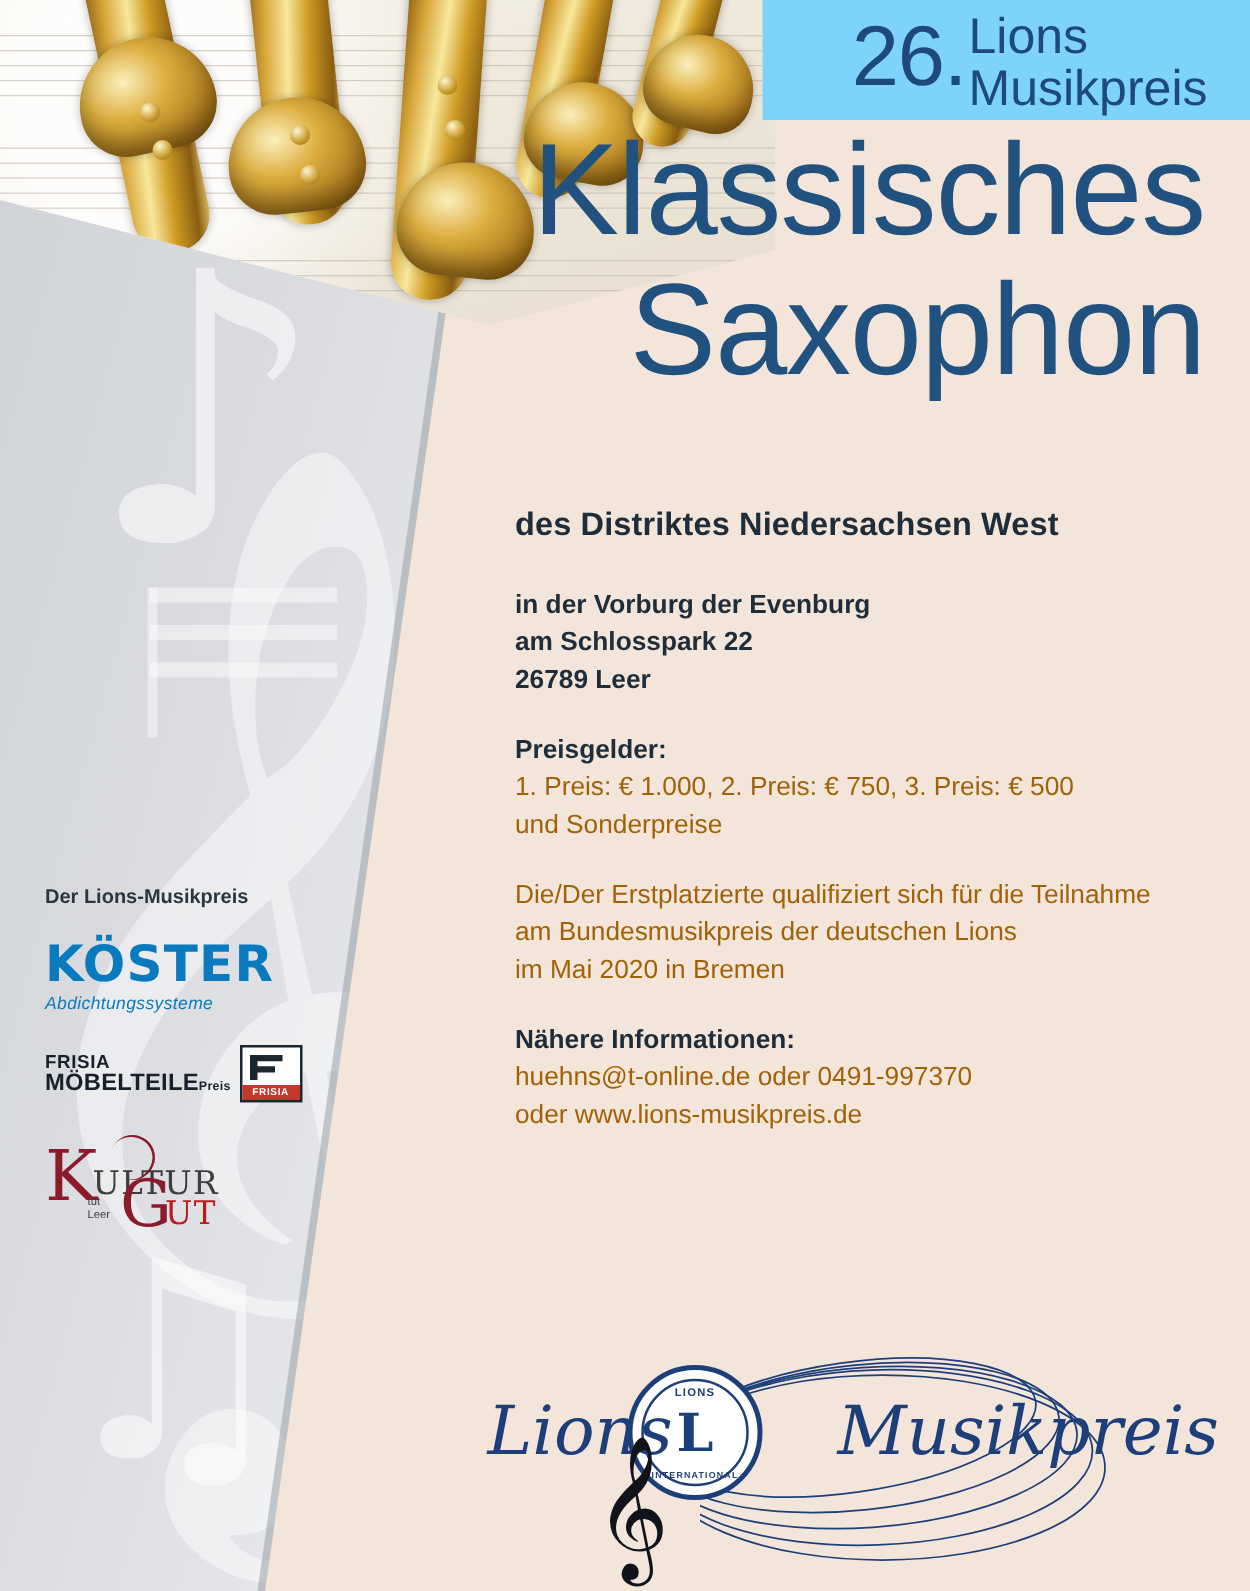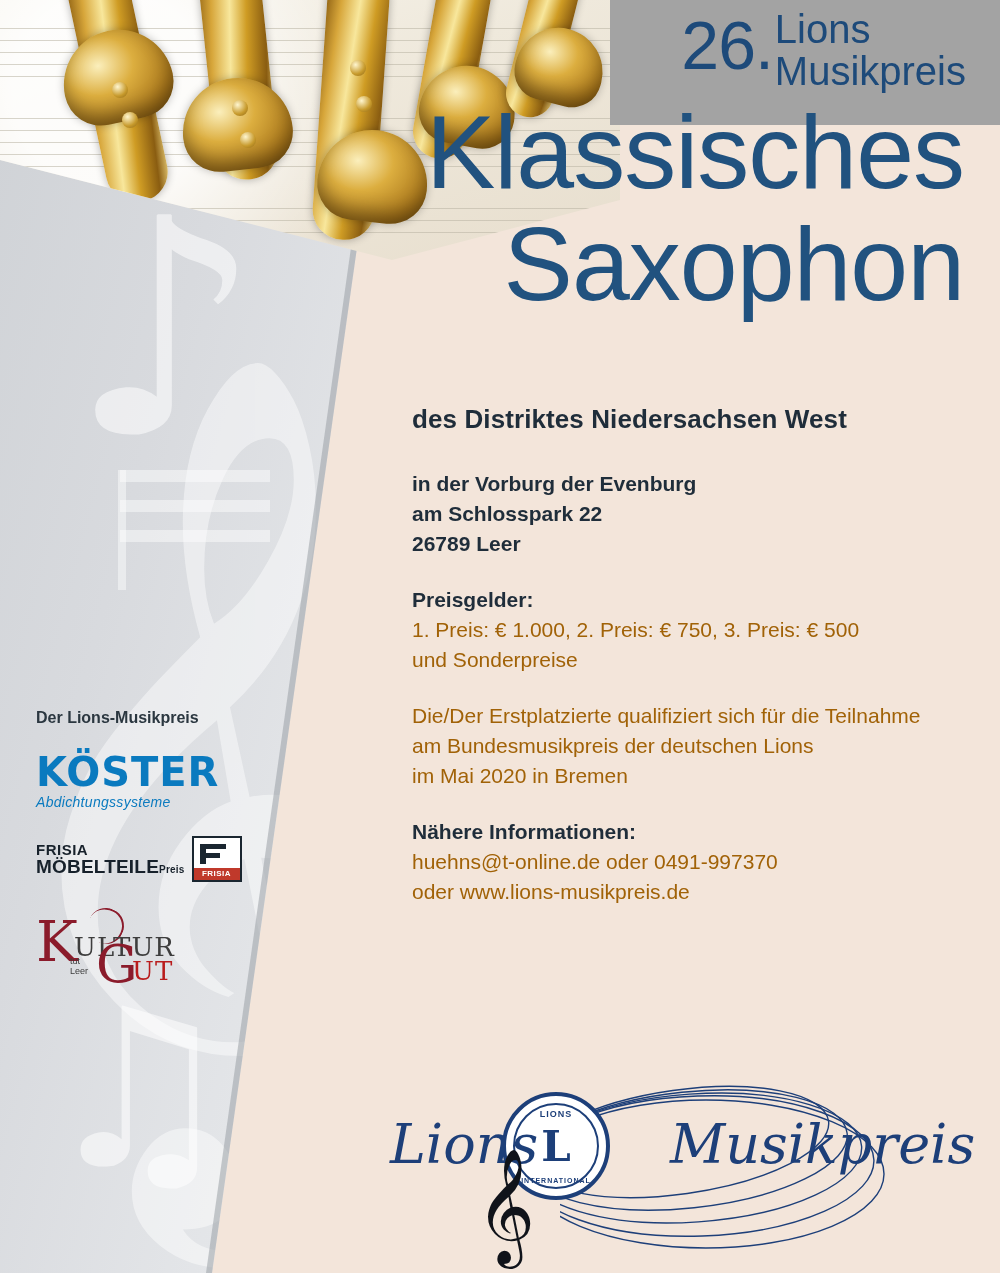--- a/index.html
+++ b/index.html
@@ -123,22 +123,22 @@
     border-radius: 50%;
     background: radial-gradient(circle at 35% 30%, #fff6cf, #c79a2c 60%, #8d6616);
   }
 
   
   .header-band {
     position: absolute;
     right: 0;
     top: 0;
     width: 390px;
-    height: 125px;
-    background: #a3a3a3;
+    height: 96px;
+    background: #7dd3fc;
   }
   .header-inner {
     position: absolute;
     right: 34px;
     top: 2px;
     display: flex;
     align-items: flex-start;
     color: #16355f;
   }
   .header-num {

